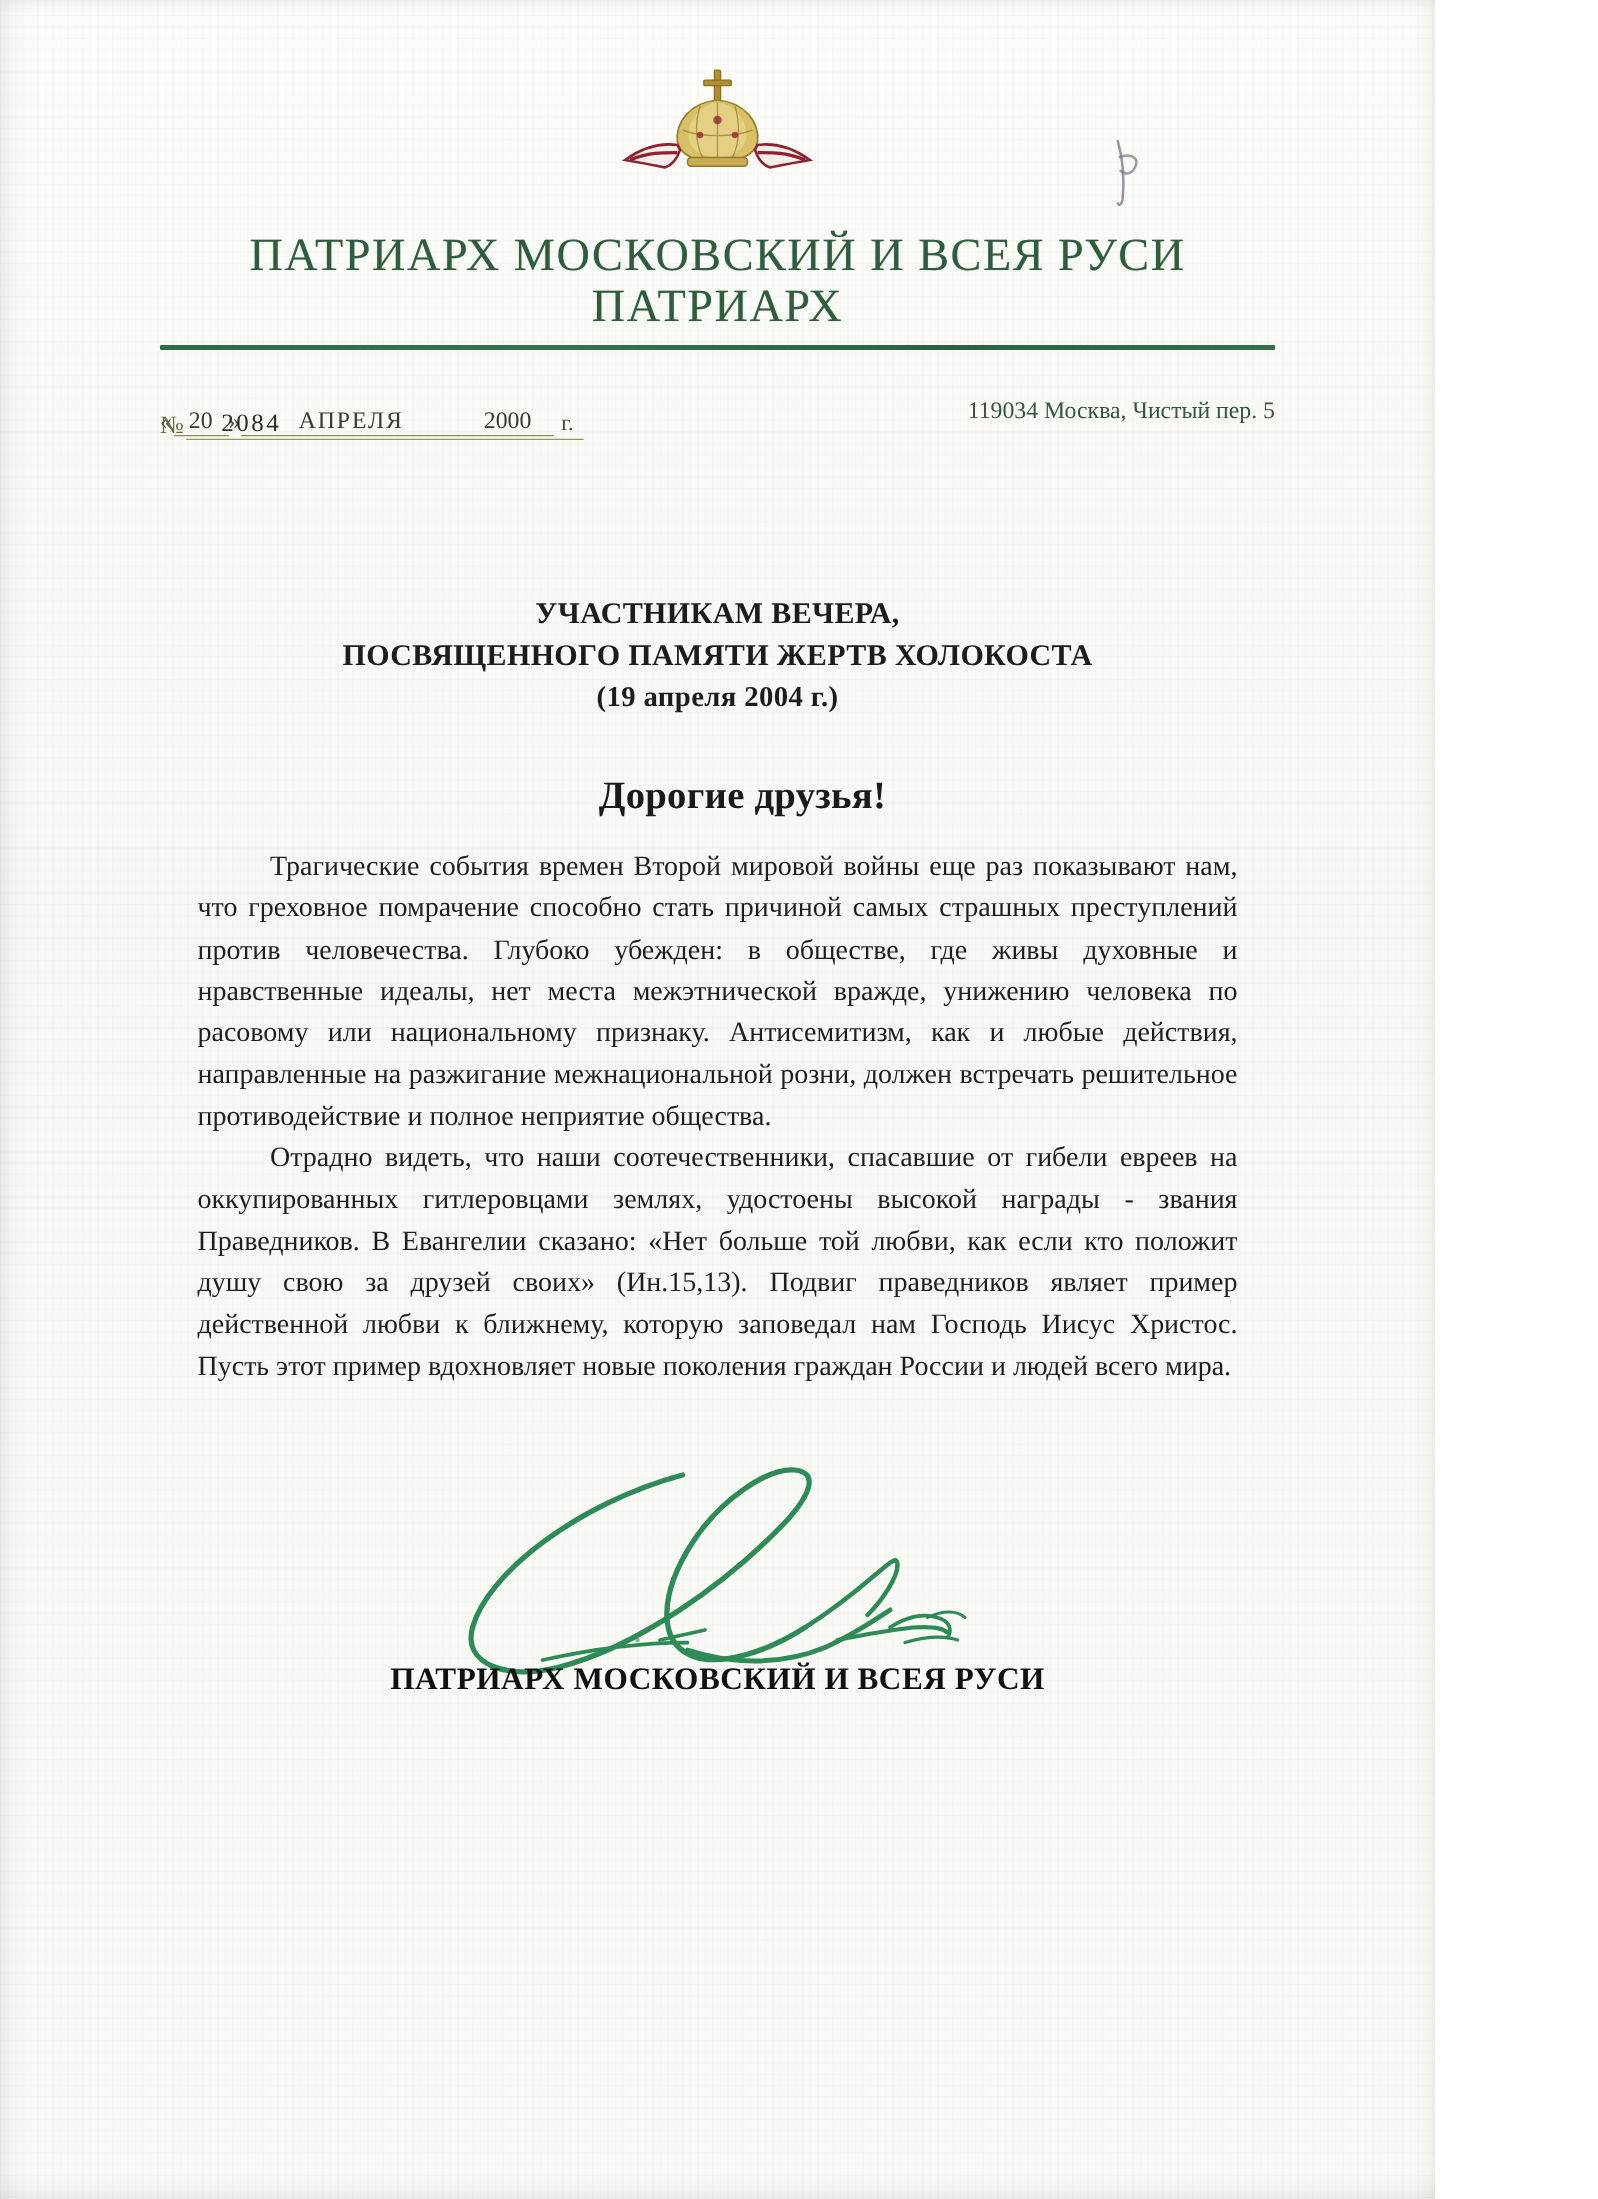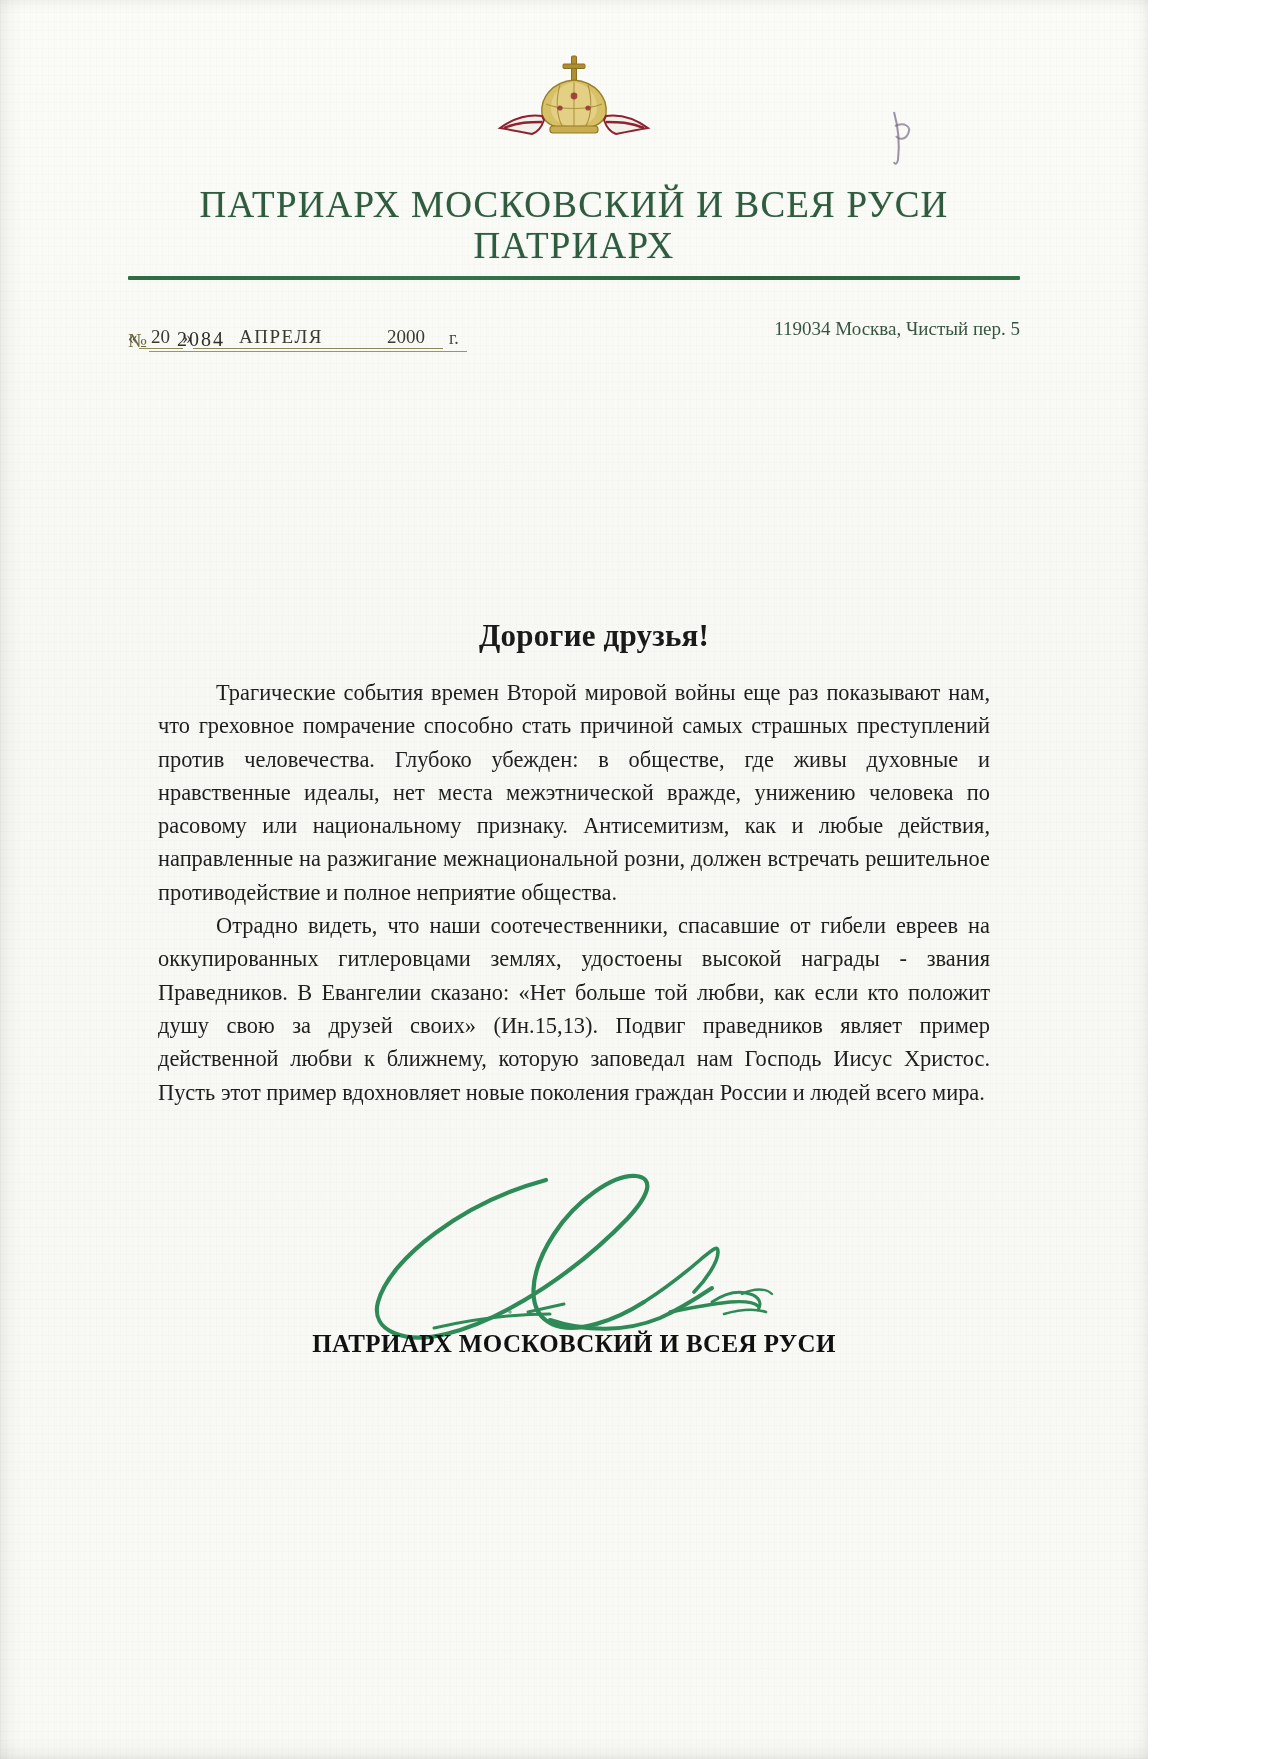--- a/index.html
+++ b/index.html
@@ -243,20 +243,25 @@
     </div>
 
     <div class="addr">119034 Москва, Чистый пер. 5</div>
 
     <div class="num-row">
       <span class="num-label">№</span>
       <span class="num-fill">2084</span>
     </div>
   </div>
 
+  <div class="doc-title">
+    <span class="t-line">УЧАСТНИКАМ ВЕЧЕРА,</span>
+    <span class="t-line">ПОСВЯЩЕННОГО ПАМЯТИ ЖЕРТВ ХОЛОКОСТА</span>
+    <span class="t-line t-date">(19 апреля 2004 г.)</span>
+  </div>
 
   <div class="salutation">Дорогие друзья!</div>
 
   <div class="body-text">
     <p>Трагические события времен Второй мировой войны еще раз показывают нам, что греховное помрачение способно стать причиной самых страшных преступлений против человечества. Глубоко убежден: в обществе, где живы духовные и нравственные идеалы, нет места межэтнической вражде, унижению человека по расовому или национальному признаку. Антисемитизм, как и любые действия, направленные на разжигание межнациональной розни, должен встречать решительное противодействие и полное неприятие общества.</p>
     <p>Отрадно видеть, что наши соотечественники, спасавшие от гибели евреев на оккупированных гитлеровцами землях, удостоены высокой награды - звания Праведников. В Евангелии сказано: «Нет больше той любви, как если кто положит душу свою за друзей своих» (Ин.15,13). Подвиг праведников являет пример действенной любви к ближнему, которую заповедал нам Господь Иисус Христос. Пусть этот пример вдохновляет новые поколения граждан России и людей всего мира.</p>
   </div>
 
   <div class="signature">
     <svg width="520" height="200" viewBox="0 0 520 200" aria-hidden="true">

